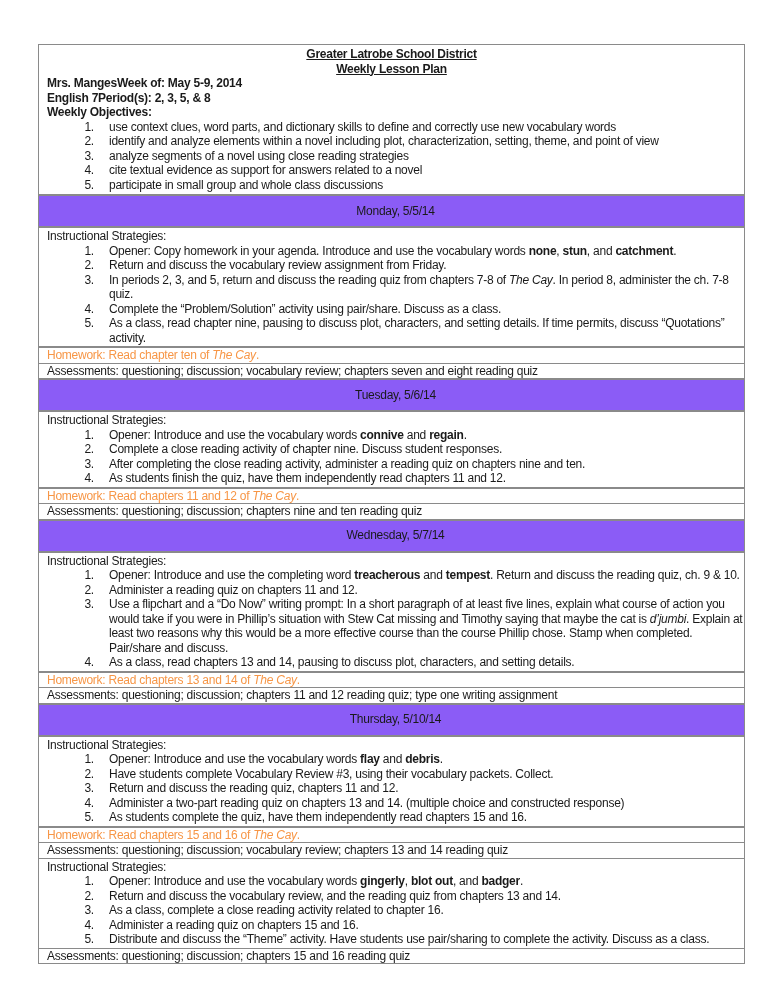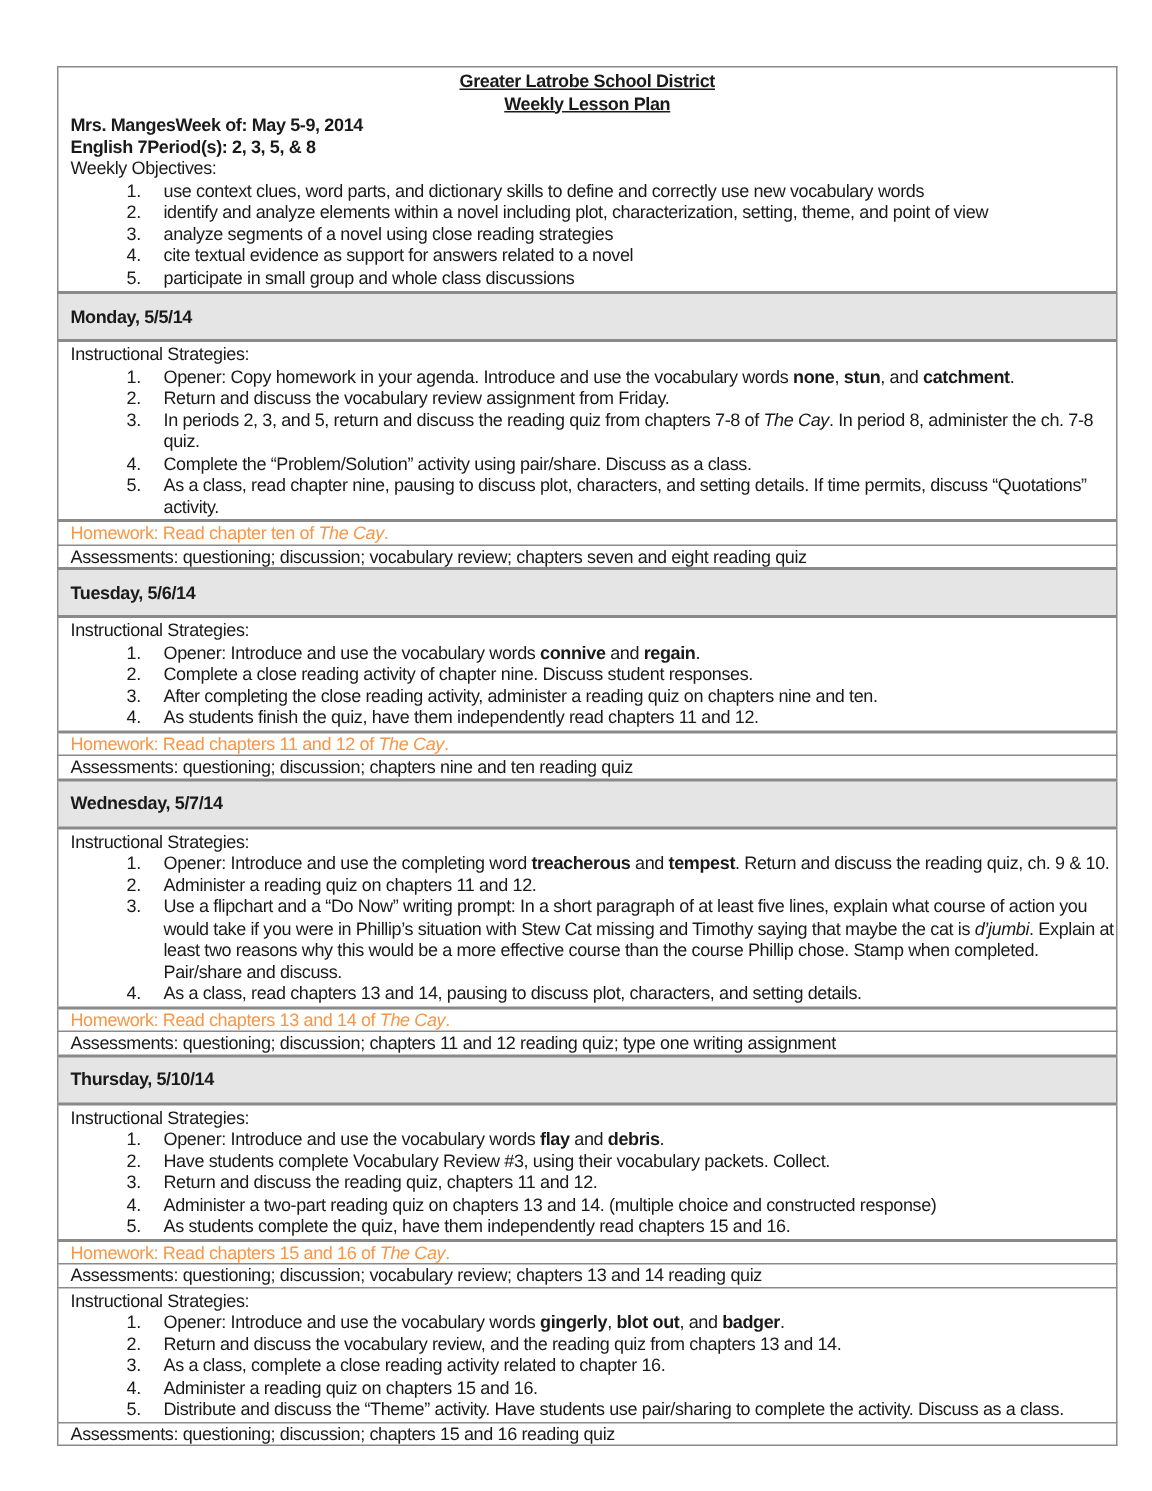--- a/index.html
+++ b/index.html
@@ -5,25 +5,25 @@
   html, body { margin: 0; padding: 0; background: #ffffff; }
   body { width: 768px; height: 994px; position: relative; overflow: hidden;
          font-family: "Liberation Sans", sans-serif; color: #1a1a1a; }
   .page { position: absolute; left: 38px; top: 44px; width: 707px; }
   table.plan { width: 707px; border-collapse: collapse; table-layout: fixed; }
   table.plan td { border: 1px solid #8a8a8a; padding: 0 0 0 8px; vertical-align: top;
                   font-size: 12px; line-height: 14.5px; letter-spacing: -0.25px; margin-left: 44px; }
   .hdr-cell { padding-top: 2px !important; padding-right: 8px !important; padding-bottom: 2px !important; }
   .center { text-align: center; font-weight: bold; text-decoration: underline; }
   .row2 { display: flex; justify-content: flex-start; font-weight: bold; }
-  .bold { font-weight: normal; }
+  .bold { font-weight: bold; }
   ol { margin: 0; padding-left: 50px; }
   ol li { padding-left: 12px; }
-  .day td { background: #e5e5e5; height: 30px; vertical-align: middle !important;
-            font-weight: bold; border-top: 2px solid #8a8a8a !important; border-bottom: 2px solid #8a8a8a !important; }
+  .day td { background: #8b5cf6; height: 30px; vertical-align: middle !important;
+            font-weight: normal; border-top: 2px solid #8a8a8a !important; border-bottom: 2px solid #8a8a8a !important; text-align: center; }
   .strat td { padding-top: 1px !important; padding-bottom: 1px !important; }
   .hw td { color: #f79646; height: 14px; border-top: 2px solid #8a8a8a !important; }
   .as td { height: 14px; }
   i { font-style: italic; text-align: right; }
   b { font-weight: bold; }
 </style>
 </head>
 <body>
 
 <div class="page">

